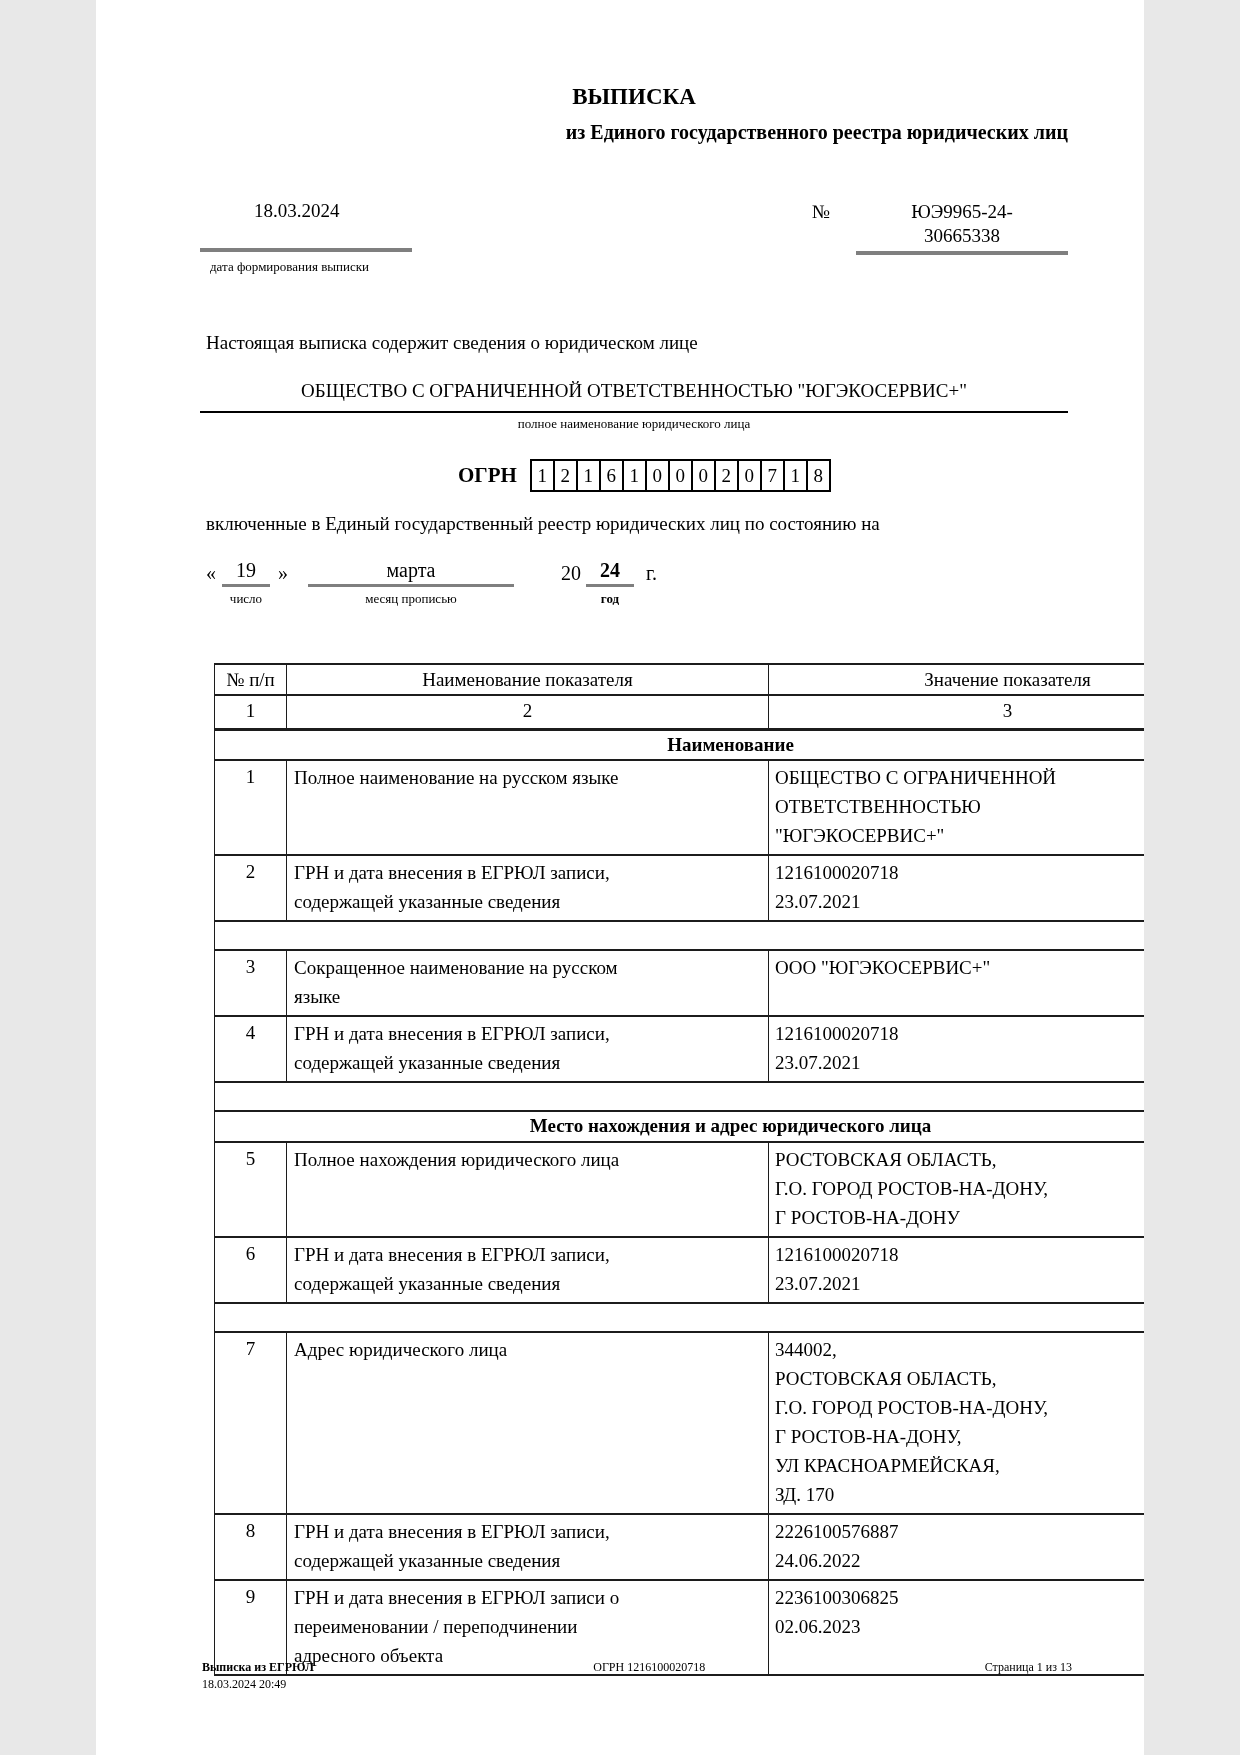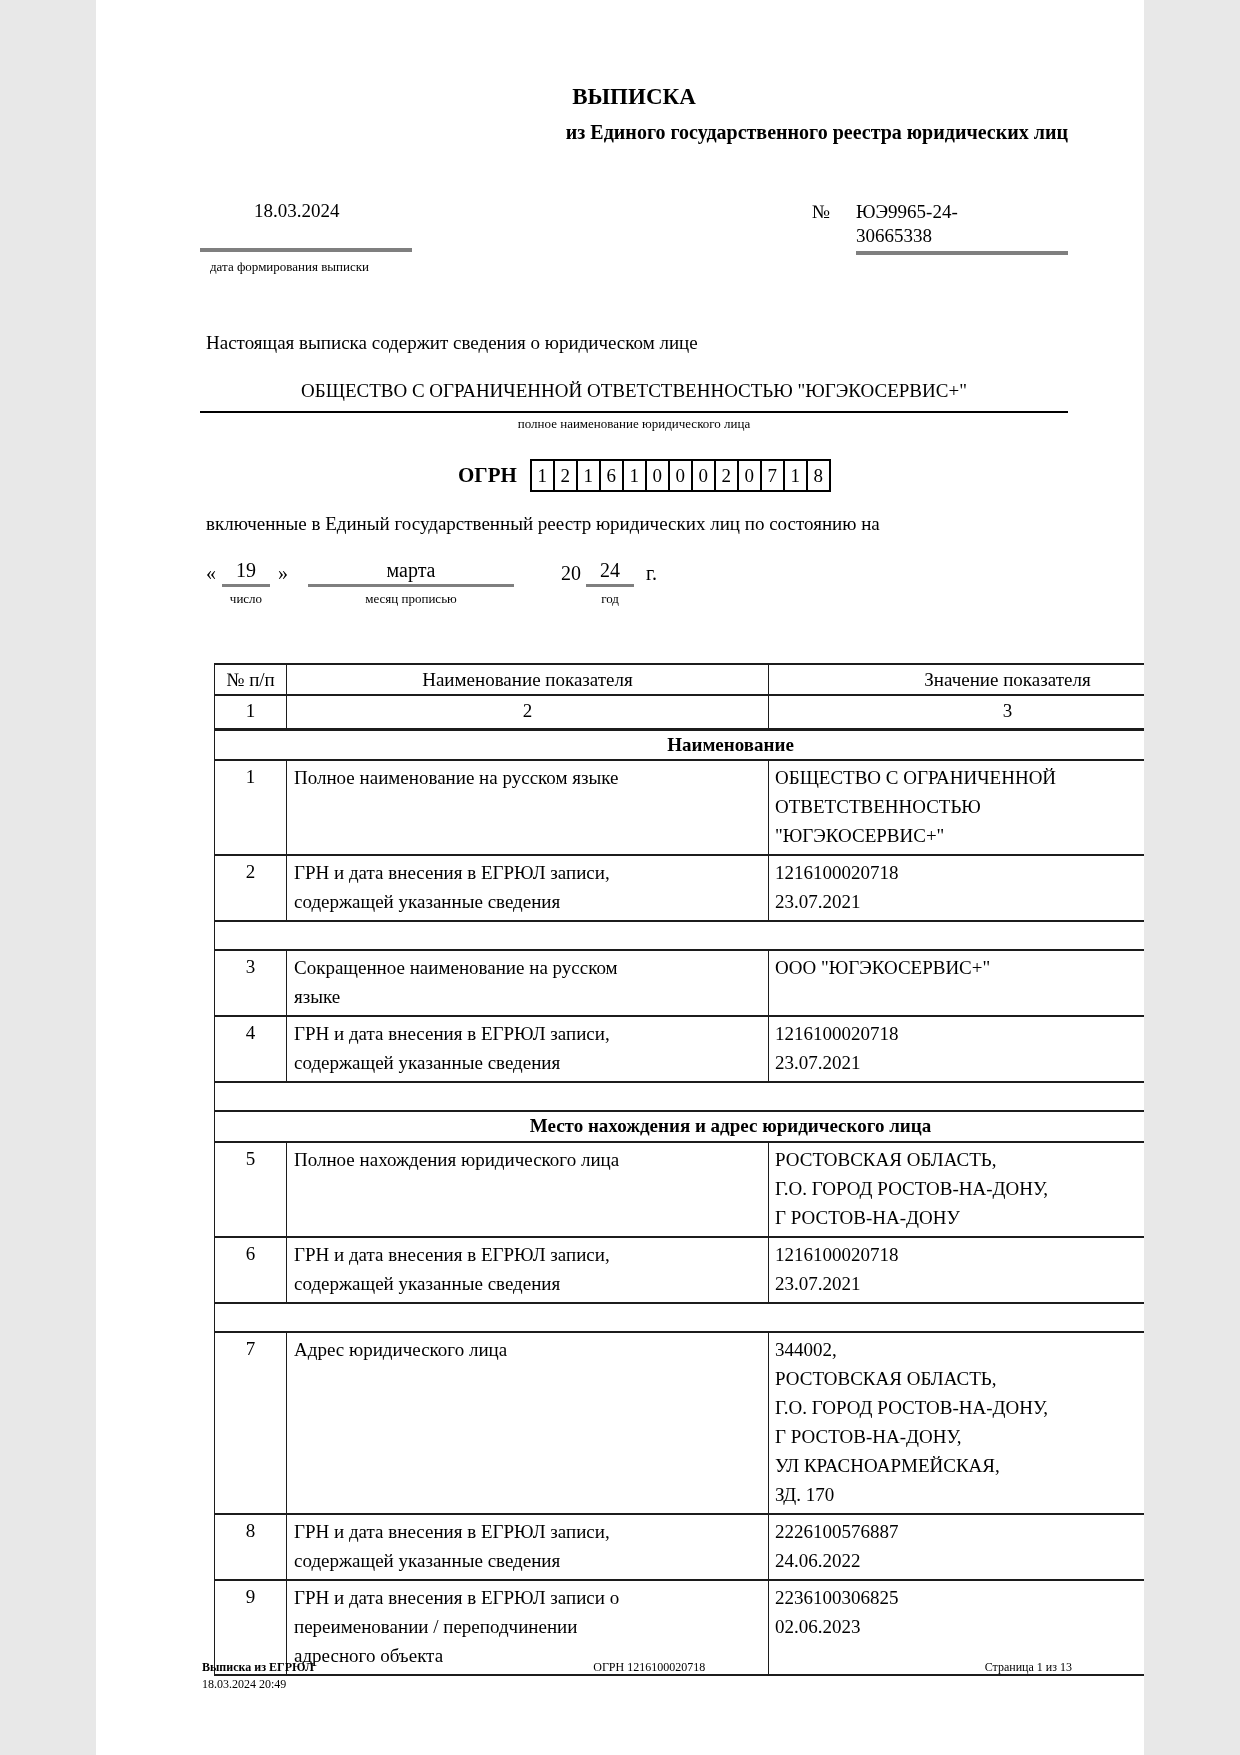--- a/index.html
+++ b/index.html
@@ -14,21 +14,21 @@
 
   .head-row { display:flex; justify-content:space-between; margin-top:56px; }
   .date-block { width:212px; }
   .date-text { font-size:19px; padding-left:54px; line-height:22px; }
   .gray-line { border-bottom:4px solid #7f7f7f; margin-top:26px; }
   .num-gray-line { border-bottom:4px solid #7f7f7f; margin-top:3px; }
   .small-label { font-size:13px; color:#000; }
   .date-block .small-label { margin-top:7px; padding-left:10px; }
   .num-block { display:flex; align-items:flex-start; }
   .num-sign { font-size:19px; margin-right:26px; line-height:23px; }
-  .num-value { width:212px; text-align:left; font-size:19px; line-height:24px; }
+  .num-value { width:212px; text-align:center; font-size:19px; line-height:24px; }
 
   .intro-line { font-size:19px; margin-top:57px; padding-left:6px; }
 
   .company-wrap { margin-top:26px; }
   .company-name { text-align:center; font-size:19px; line-height:22px; }
   .company-line { border-bottom:2px solid #000; margin-top:9px; }
   .company-label { text-align:center; font-size:13px; margin-top:3px; }
 
   .ogrn-row { display:flex; align-items:center; margin-top:27px; margin-left:258px; }
   .ogrn-label { font-size:21px; font-weight:bold; margin-right:13px; }
@@ -38,21 +38,21 @@
     display:flex; align-items:center; justify-content:center; font-size:19px;
   }
   .ogrn-box:first-child { margin-left:0; }
 
   .included-line { font-size:19px; margin-top:21px; padding-left:6px; }
 
   .date-line { display:flex; align-items:flex-end; margin-top:23px; font-size:20px; }
   .seg { text-align:center; line-height:24px; padding-bottom:2px; }
   .seg.u { border-bottom:3px solid #7f7f7f; }
   .w-q1{width:22px;} .w-day{width:48px;} .w-q2{width:26px;} .w-ga{width:12px;}
-  .w-month{width:206px;} .w-gb{width:16px;} .w-cent{width:30px;margin-left:26px;} .w-year{width:48px;}
+  .w-month{width:206px;} .w-gb{width:16px;} .w-cent{width:30px;margin-left:26px;} .w-year{width:48px;font-weight:bold;}
   .w-suf{width:34px; text-align:left; padding-left:12px;}
   .date-labels { display:flex; margin-top:4px; font-size:13px; }
   .date-labels .seg { border:none; padding-bottom:0; line-height:15px; }
 
   table.main {
     border-collapse:collapse; table-layout:fixed;
     width:1032px; margin-left:14px; margin-top:57px;
   }
   table.main col.c1 { width:72px; }
   table.main col.c2 { width:482px; }

